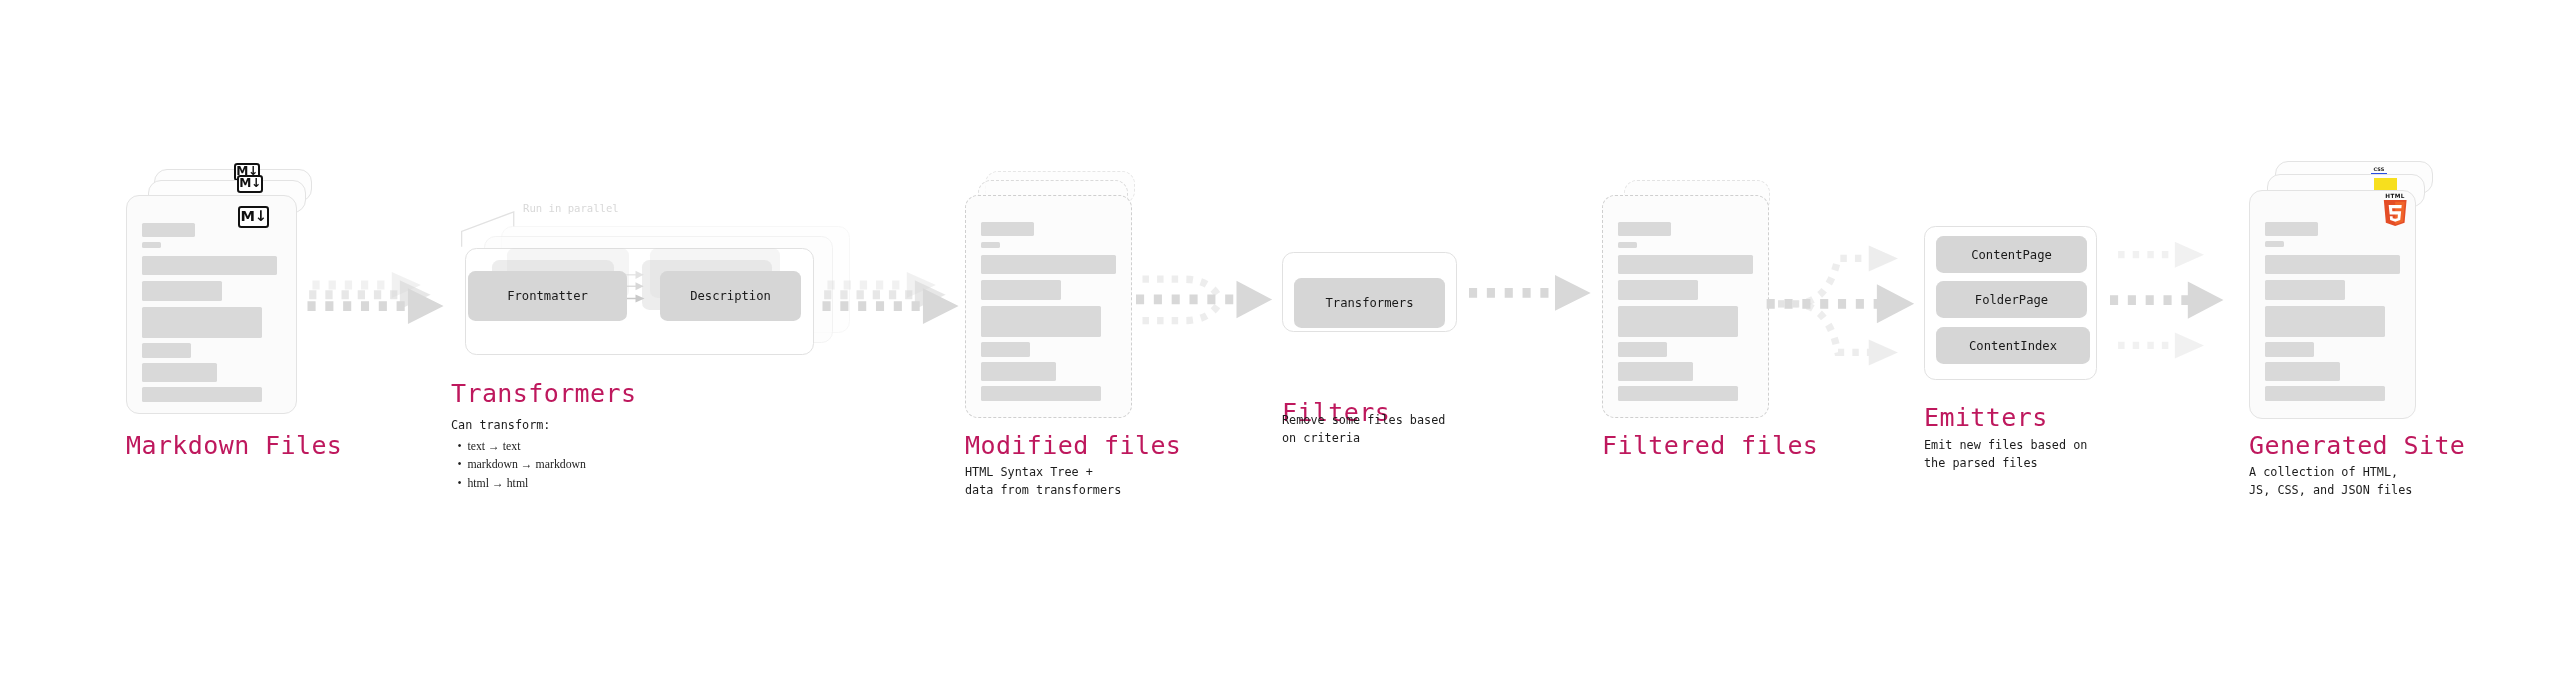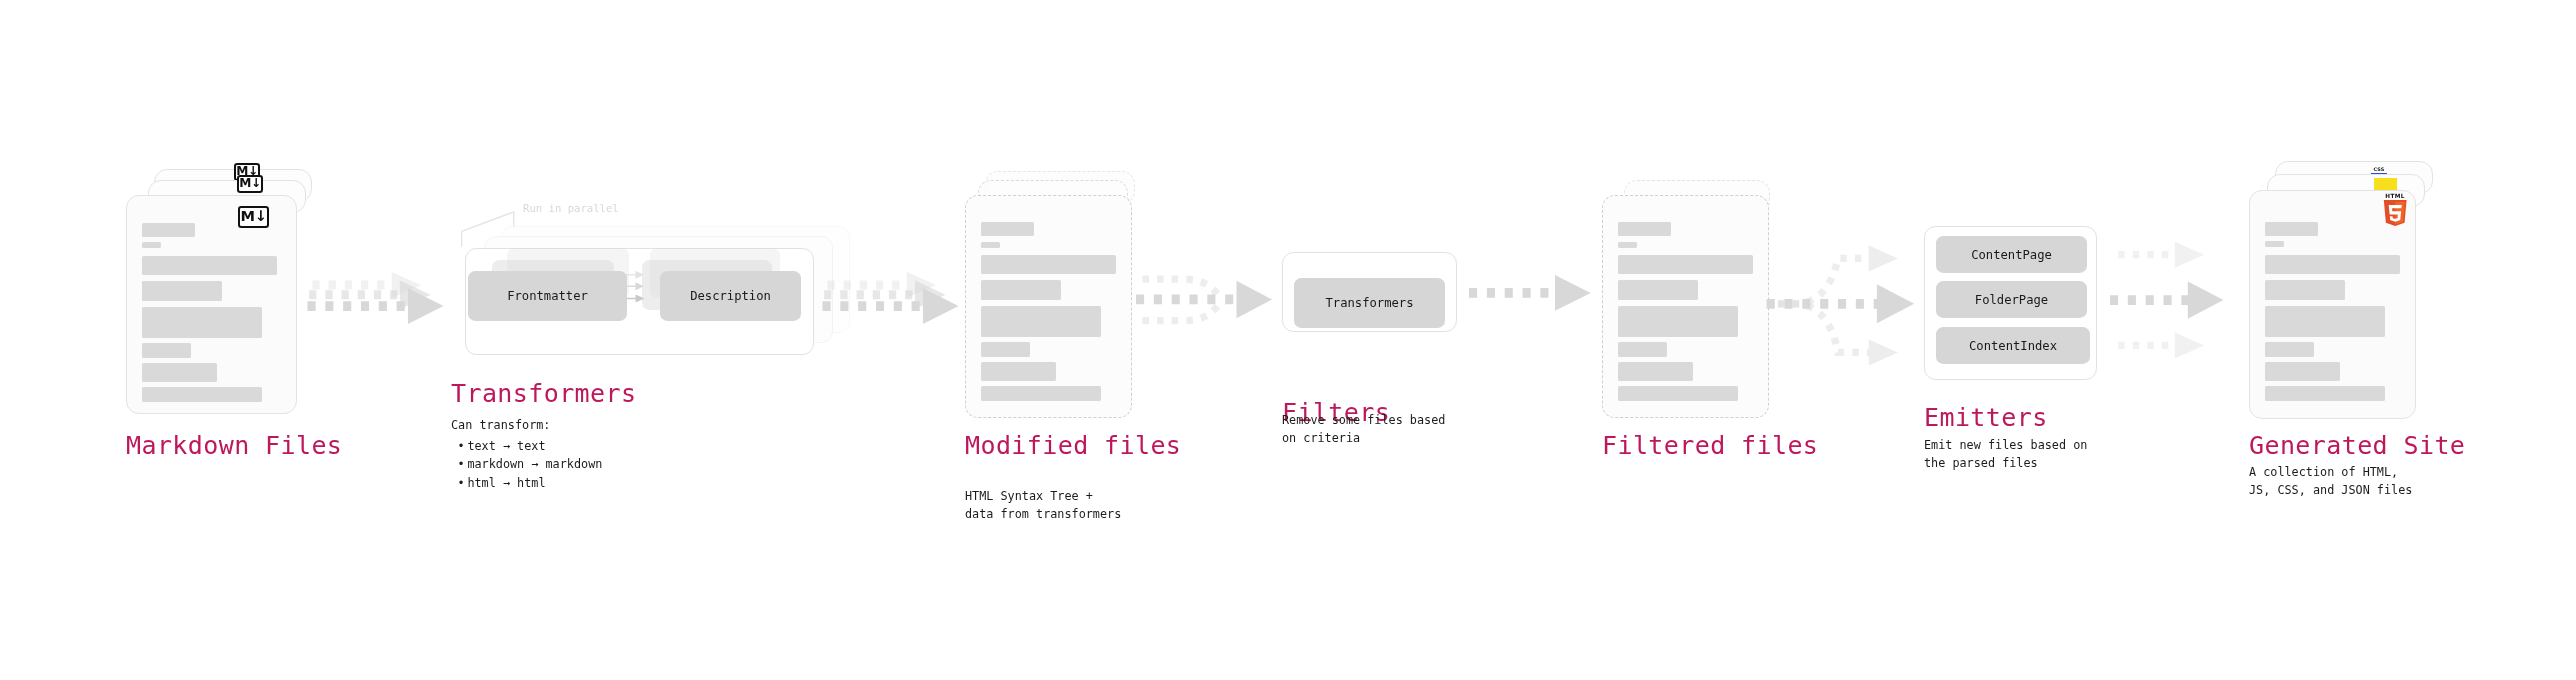--- a/index.html
+++ b/index.html
@@ -105,21 +105,21 @@
     position:absolute;
     font-size:11.8px;line-height:1.55;color:#1c1c1c;white-space:pre;
   }
   .caption-ghost{
     position:absolute;
     font-size:10.6px;color:#d8d8d8;white-space:nowrap;
   }
   .bullets{
     position:absolute;font-size:11.8px;line-height:1.55;color:#1c1c1c;
   }
-  .bullets .b{padding-left:11.4px;position:relative;white-space:pre;}
+  .bullets .b{padding-left:11.4px;position:relative;white-space:pre;font-family:Liberation Serif, serif;}
   .bullets .b:before{content:"\2022";position:absolute;left:1.6px;}
 
   svg{position:absolute;overflow:visible;}
   .noevt{pointer-events:none;}
 </style>
 </head>
 <body>
 
 <div class="stage">
 
@@ -241,21 +241,21 @@
       <div class="skel" style="left:15.4px;top:46px;width:18.7px;height:5.7px;"></div>
       <div class="skel" style="left:15.4px;top:59px;width:135px;height:18.7px;"></div>
       <div class="skel" style="left:15.4px;top:84px;width:80px;height:19.5px;"></div>
       <div class="skel" style="left:15.4px;top:110px;width:120px;height:31px;"></div>
       <div class="skel" style="left:15.4px;top:146px;width:49px;height:14.6px;"></div>
       <div class="skel" style="left:15.4px;top:166px;width:75px;height:18.7px;"></div>
       <div class="skel" style="left:15.4px;top:190px;width:120px;height:15.4px;"></div>
     </div>
 
     <div class="title" style="left:965px;top:431px;">Modified files</div>
-    <div class="subtitle" style="left:965px;top:463px;margin-top:24px;">HTML Syntax Tree +
+    <div class="subtitle" style="left:965px;top:463px;">HTML Syntax Tree +
 data from transformers</div>
   </div>
 
   <svg class="noevt" style="left:1136px;top:244px;width:154px;height:98px;" viewBox="0 0 190 120">
     <g opacity="0.45">
       <path d="M8 43 H60 Q92 43 104 68" stroke="#d8d8d8" stroke-width="9" stroke-dasharray="8 10" fill="none"></path>
     </g>
     <g opacity="0.45">
       <path d="M8 94 H60 Q92 94 104 70" stroke="#d8d8d8" stroke-width="9" stroke-dasharray="8 10" fill="none"></path>
     </g>

